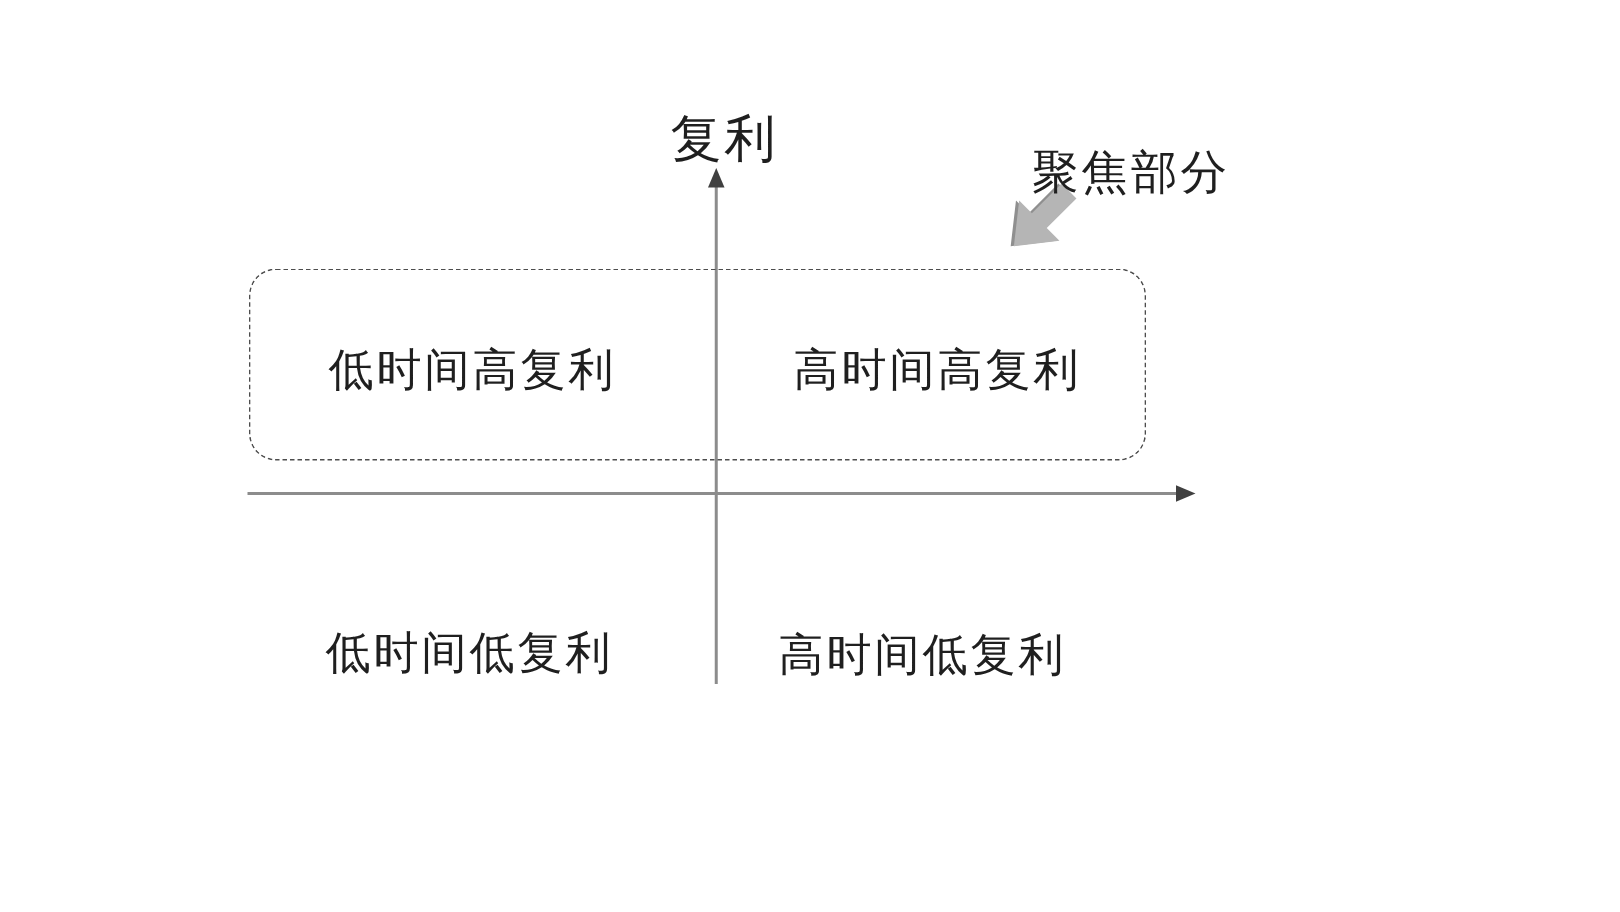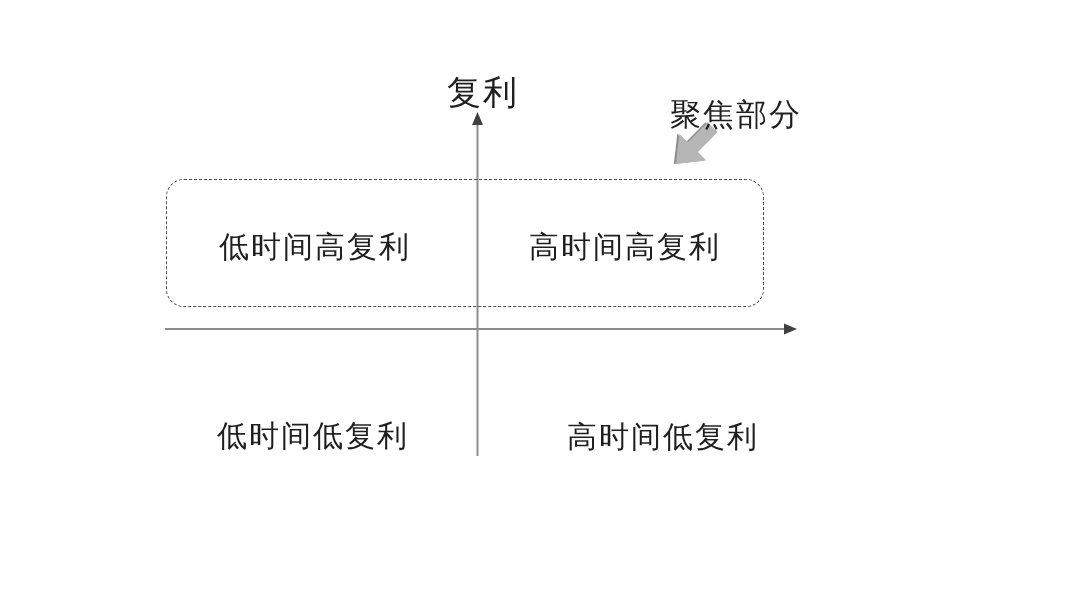--- a/index.html
+++ b/index.html
@@ -25,21 +25,21 @@
   .axis-label {
     position: absolute;
     font-size: 34px;
     letter-spacing: 2px;
     white-space: nowrap;
   }
   .y-axis-label { left: 447px; top: 70px; }
   .x-axis-label { left: 812px; top: 308px; }
   .annotation-label {
     position: absolute;
-    left: 670px;
+    left: 688px;
     top: 94px;
     font-size: 31px;
     letter-spacing: 2px;
     white-space: nowrap;
     text-align: center;
   }
   .focus-box {
     position: absolute;
     left: 166px;
     top: 179px;
@@ -52,21 +52,21 @@
   .quadrant-label {
     position: absolute;
     font-size: 30px;
     letter-spacing: 2px;
     white-space: nowrap;
     transform: translate(-50%, -50%);
   }
   .q-tl { left: 315px; top: 247px; }
   .q-tr { left: 625px; top: 247px; }
   .q-bl { left: 313px; top: 436px; }
-  .q-br { left: 615px; top: 437px; margin-left: 48px; }
+  .q-br { left: 615px; top: 437px; }
 </style>
 </head>
 <body>
 
 <div class="slide">
 
   <svg class="axes-svg" width="1080" height="608" viewBox="0 0 1080 608">
 
     <line x1="477.5" y1="124" x2="477.5" y2="542" stroke="#8c8c8c" stroke-width="2"></line>
     <polygon points="477.5,112 472,125 483,125" fill="#404040"></polygon>

